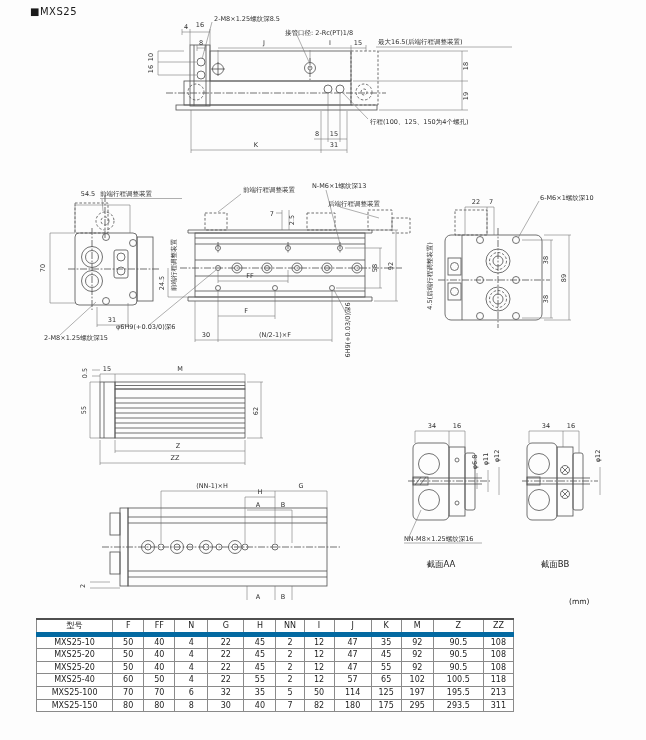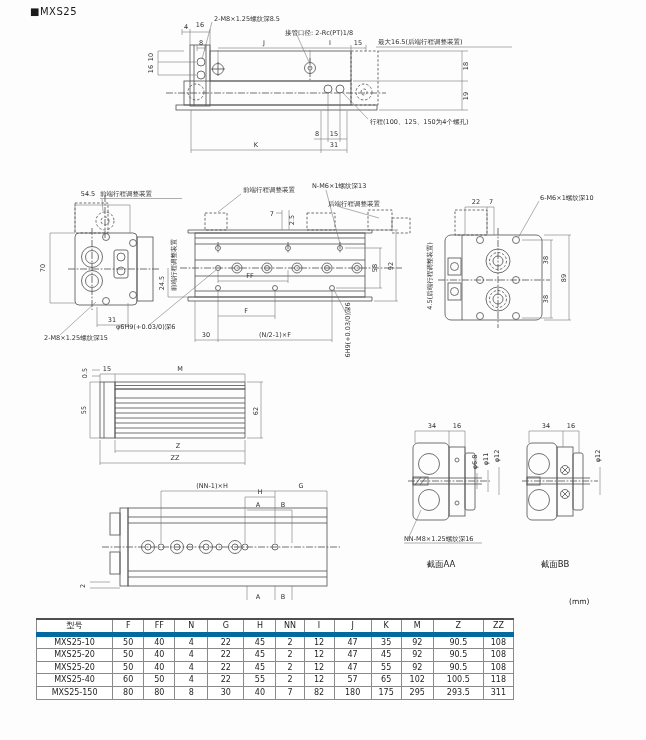--- a/index.html
+++ b/index.html
@@ -530,20 +530,35 @@
           <td>55</td>
           <td>2</td>
           <td>12</td>
           <td>57</td>
           <td>65</td>
           <td>102</td>
           <td>100.5</td>
           <td>118</td>
         </tr>
         <tr>
+          <td>MXS25-100</td>
+          <td>70</td>
+          <td>70</td>
+          <td>6</td>
+          <td>32</td>
+          <td>35</td>
+          <td>5</td>
+          <td>50</td>
+          <td>114</td>
+          <td>125</td>
+          <td>197</td>
+          <td>195.5</td>
+          <td>213</td>
+        </tr>
+        <tr>
           <td>MXS25-150</td>
           <td>80</td>
           <td>80</td>
           <td>8</td>
           <td>30</td>
           <td>40</td>
           <td>7</td>
           <td>82</td>
           <td>180</td>
           <td>175</td>

